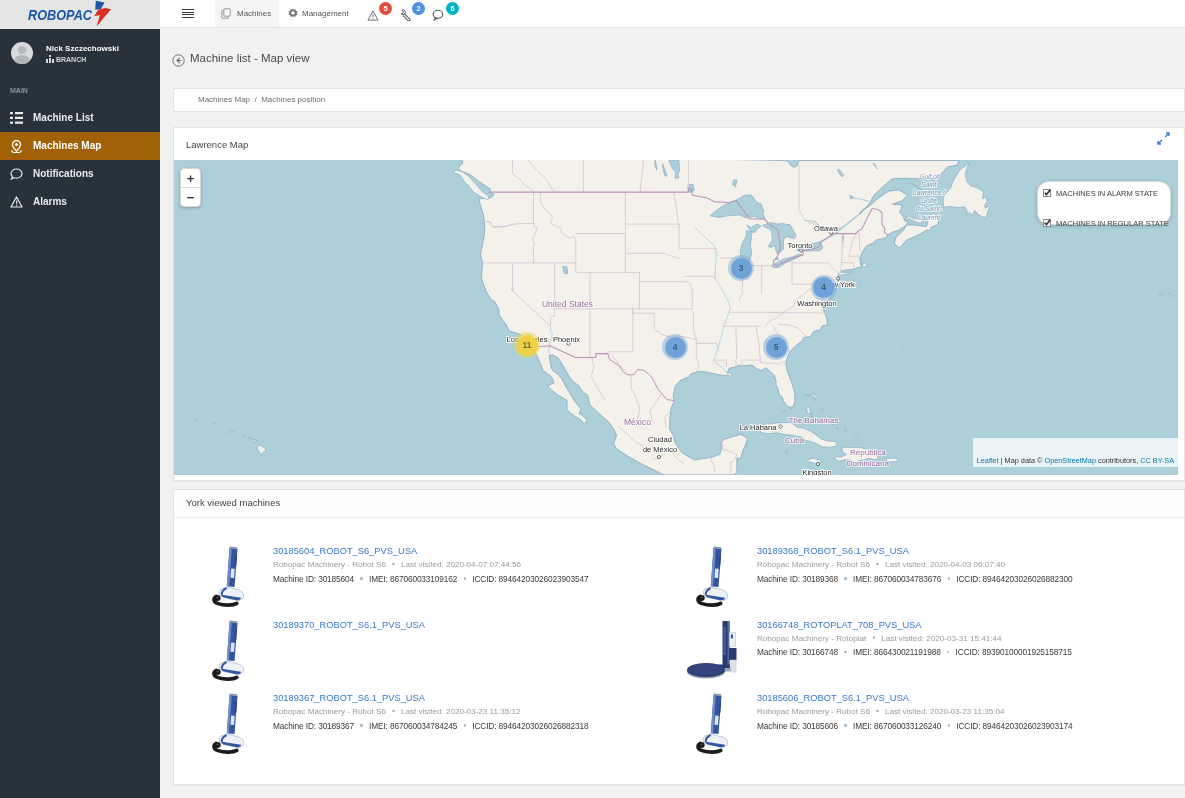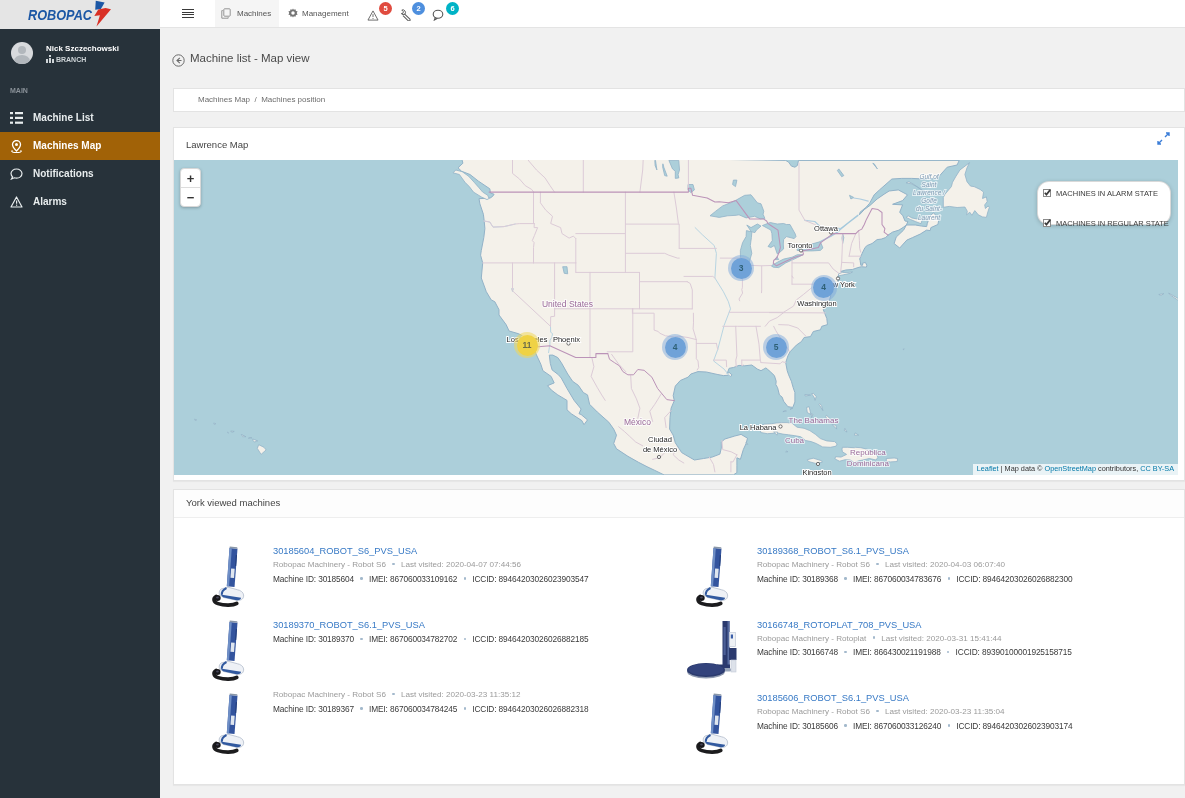--- a/index.html
+++ b/index.html
@@ -34,21 +34,21 @@
 .mapcard { left:13px; top:98.5px; width:1012px; height:354px; }
 .cardh { position:absolute; left:12px; top:11px; font-size:9.5px; color:#444; }
 .expand { position:absolute; right:14px; top:3px; }
 .mapwrap { position:absolute; left:0px; top:32.5px; width:1004px; height:315px; overflow:hidden; }
 .zoomctl { position:absolute; left:6px; top:8px; width:21px; height:39px; background:#fff; border-radius:4px; border:1px solid #d8d8d8; box-shadow:0 1px 3px rgba(0,0,0,0.25); }
 .zbtn { width:100%; height:19px; text-align:center; font-size:13px; font-weight:bold; color:#333; line-height:19px; }
 .zbtn.zp { border-bottom:1px solid #ddd; }
 .layers { position:absolute; right:7px; top:8px; width:134px; height:44px; background:#fff; border-radius:12px; border:1px solid rgba(0,0,0,0.15); box-shadow:0 1px 4px rgba(0,0,0,0.2); font-size:7.5px; color:#3a3a3a;margin-top:13px; }
 .lrow { position:absolute; left:5px; white-space:nowrap; }
 .cbx { display:inline-block; width:8px; height:8px; position:relative; vertical-align:-1px; margin-right:3px; }
-.attrib { position:absolute; right:0; bottom:0; background:rgba(255,255,255,0.75); font-size:7.3px; color:#333; padding:0 4px 2px 4px;margin-left:16px; }
+.attrib { position:absolute; right:0; bottom:8px; background:rgba(255,255,255,0.75); font-size:7.3px; color:#333; padding:18px 4px 2px 4px;margin-left:16px; }
 .attrib b { color:#0078a8; font-weight:normal; }
 .cl { position:absolute; width:26px; height:26px; border-radius:50%; }
 .cl div { position:absolute; left:2.5px; top:2.5px; width:21px; height:21px; border-radius:50%; text-align:center; line-height:21px; font-size:8.5px; font-weight:bold; }
 .cb { background:rgba(125,170,220,0.5); }
 .cb div { background:#6fa2d8; color:#2e6076; }
 .cy { background:rgba(240,215,90,0.55);margin-top:8px; }
 .cy div { background:#efd245; color:#6b6b49; }
 .lvcard { left:13px; top:461px; width:1012px; height:296px; }
 .lvh { position:absolute; left:0; top:0; width:100%; height:28px; border-bottom:1px solid #eee; background:#fdfdfd; }
 .mi { position:absolute; }
@@ -405,21 +405,20 @@
 <polygon points="21.8,1.6 29.2,2.3 29.5,3.8 21.5,3" fill="#8a97a8"></polygon>
 <path d="M13,44 C11,46 10.5,48 12,50.3 L16,52.6 L29,55.3 C33.8,55.8 36,53.2 35.6,50 C35.3,47.2 32.5,45.2 29.3,44.7 L20,42.2 Z" fill="#eef1f6" stroke="#b3bdcc" stroke-width="0.8"></path>
 <path d="M12.5,49.5 L33,52.8 C33.2,54.6 31,55.7 28.3,55.2 L15,52.2 Z" fill="#31599f"></path>
 <path d="M18.5,43 C15,44.8 13.5,47.3 14,49.8" fill="none" stroke="#31599f" stroke-width="2"></path>
 <path d="M8,51.5 C4.8,53.6 5.4,57 10,58.6 C16.2,60.7 25,60.6 28.8,58.4" fill="none" stroke="#1c1c1e" stroke-width="3.6" stroke-linecap="round"></path>
 <ellipse cx="9.5" cy="53" rx="3.2" ry="2.9" fill="#17171a"></ellipse>
 <ellipse cx="9.5" cy="52.5" rx="1.4" ry="1" fill="#46465a"></ellipse>
 </svg></div>
 <div class="mtxt" style="left:113px;top:585.5px">
 <div class="mtitle">30189370_ROBOT_S6.1_PVS_USA</div>
-<div class="mid">Machine ID: 30189370 <span class="d1"></span> IMEI: 867060034782702 <span class="d1"></span> ICCID: 89464203026026882185</div>
 </div>
 <div class="mi" style="left:527px;top:590.5px"><svg width="50" height="62" viewBox="0 0 50 62">
 <rect x="35.5" y="2" width="7" height="44" fill="#2b3a6e"></rect>
 <rect x="40.5" y="2" width="2" height="44" fill="#55699e"></rect>
 <rect x="36.5" y="8" width="2.2" height="28" fill="#4c5f96"></rect>
 <rect x="42.5" y="13.5" width="6" height="14" fill="#eef1f5" stroke="#c2c9d6" stroke-width="0.7"></rect>
 <rect x="43.8" y="15.5" width="2.2" height="4" fill="#3b5ea8"></rect>
 <rect x="42" y="29" width="7.5" height="12" fill="#2b3a6e"></rect>
 <rect x="44" y="41" width="5" height="12" fill="#dde2ea" stroke="#c2c9d6" stroke-width="0.6"></rect>
 <rect x="30" y="45.5" width="13" height="5" fill="#2b3a6e"></rect>
@@ -440,20 +439,21 @@
 <rect x="22.8" y="23.5" width="3.6" height="9.5" fill="#dfe6ef" transform="rotate(4 24.5 28)"></rect>
 <polygon points="21.8,1.6 29.2,2.3 29.5,3.8 21.5,3" fill="#8a97a8"></polygon>
 <path d="M13,44 C11,46 10.5,48 12,50.3 L16,52.6 L29,55.3 C33.8,55.8 36,53.2 35.6,50 C35.3,47.2 32.5,45.2 29.3,44.7 L20,42.2 Z" fill="#eef1f6" stroke="#b3bdcc" stroke-width="0.8"></path>
 <path d="M12.5,49.5 L33,52.8 C33.2,54.6 31,55.7 28.3,55.2 L15,52.2 Z" fill="#31599f"></path>
 <path d="M18.5,43 C15,44.8 13.5,47.3 14,49.8" fill="none" stroke="#31599f" stroke-width="2"></path>
 <path d="M8,51.5 C4.8,53.6 5.4,57 10,58.6 C16.2,60.7 25,60.6 28.8,58.4" fill="none" stroke="#1c1c1e" stroke-width="3.6" stroke-linecap="round"></path>
 <ellipse cx="9.5" cy="53" rx="3.2" ry="2.9" fill="#17171a"></ellipse>
 <ellipse cx="9.5" cy="52.5" rx="1.4" ry="1" fill="#46465a"></ellipse>
 </svg></div>
 <div class="mtxt" style="left:113px;top:659.0px">
+<div class="mtitle">30189367_ROBOT_S6.1_PVS_USA</div>
 <div class="msub">Robopac Machinery - Robot S6 <span class="d1"></span> Last visited: 2020-03-23 11:35:12</div>
 <div class="mid">Machine ID: 30189367 <span class="d1"></span> IMEI: 867060034784245 <span class="d1"></span> ICCID: 89464203026026882318</div>
 </div>
 <div class="mi" style="left:532px;top:664.0px"><svg width="40" height="62" viewBox="0 0 40 62">
 <polygon points="21.5,3 29.5,3.8 26.5,42 18.8,41.2" fill="#33549e"></polygon>
 <polygon points="21.5,3 23.8,3.2 21,41.4 18.8,41.2" fill="#6f8fc6"></polygon>
 <polygon points="27.8,10 29,10.1 28.2,21 27,20.9" fill="#24407e"></polygon>
 <rect x="22.8" y="23.5" width="3.6" height="9.5" fill="#dfe6ef" transform="rotate(4 24.5 28)"></rect>
 <polygon points="21.8,1.6 29.2,2.3 29.5,3.8 21.5,3" fill="#8a97a8"></polygon>
 <path d="M13,44 C11,46 10.5,48 12,50.3 L16,52.6 L29,55.3 C33.8,55.8 36,53.2 35.6,50 C35.3,47.2 32.5,45.2 29.3,44.7 L20,42.2 Z" fill="#eef1f6" stroke="#b3bdcc" stroke-width="0.8"></path>

